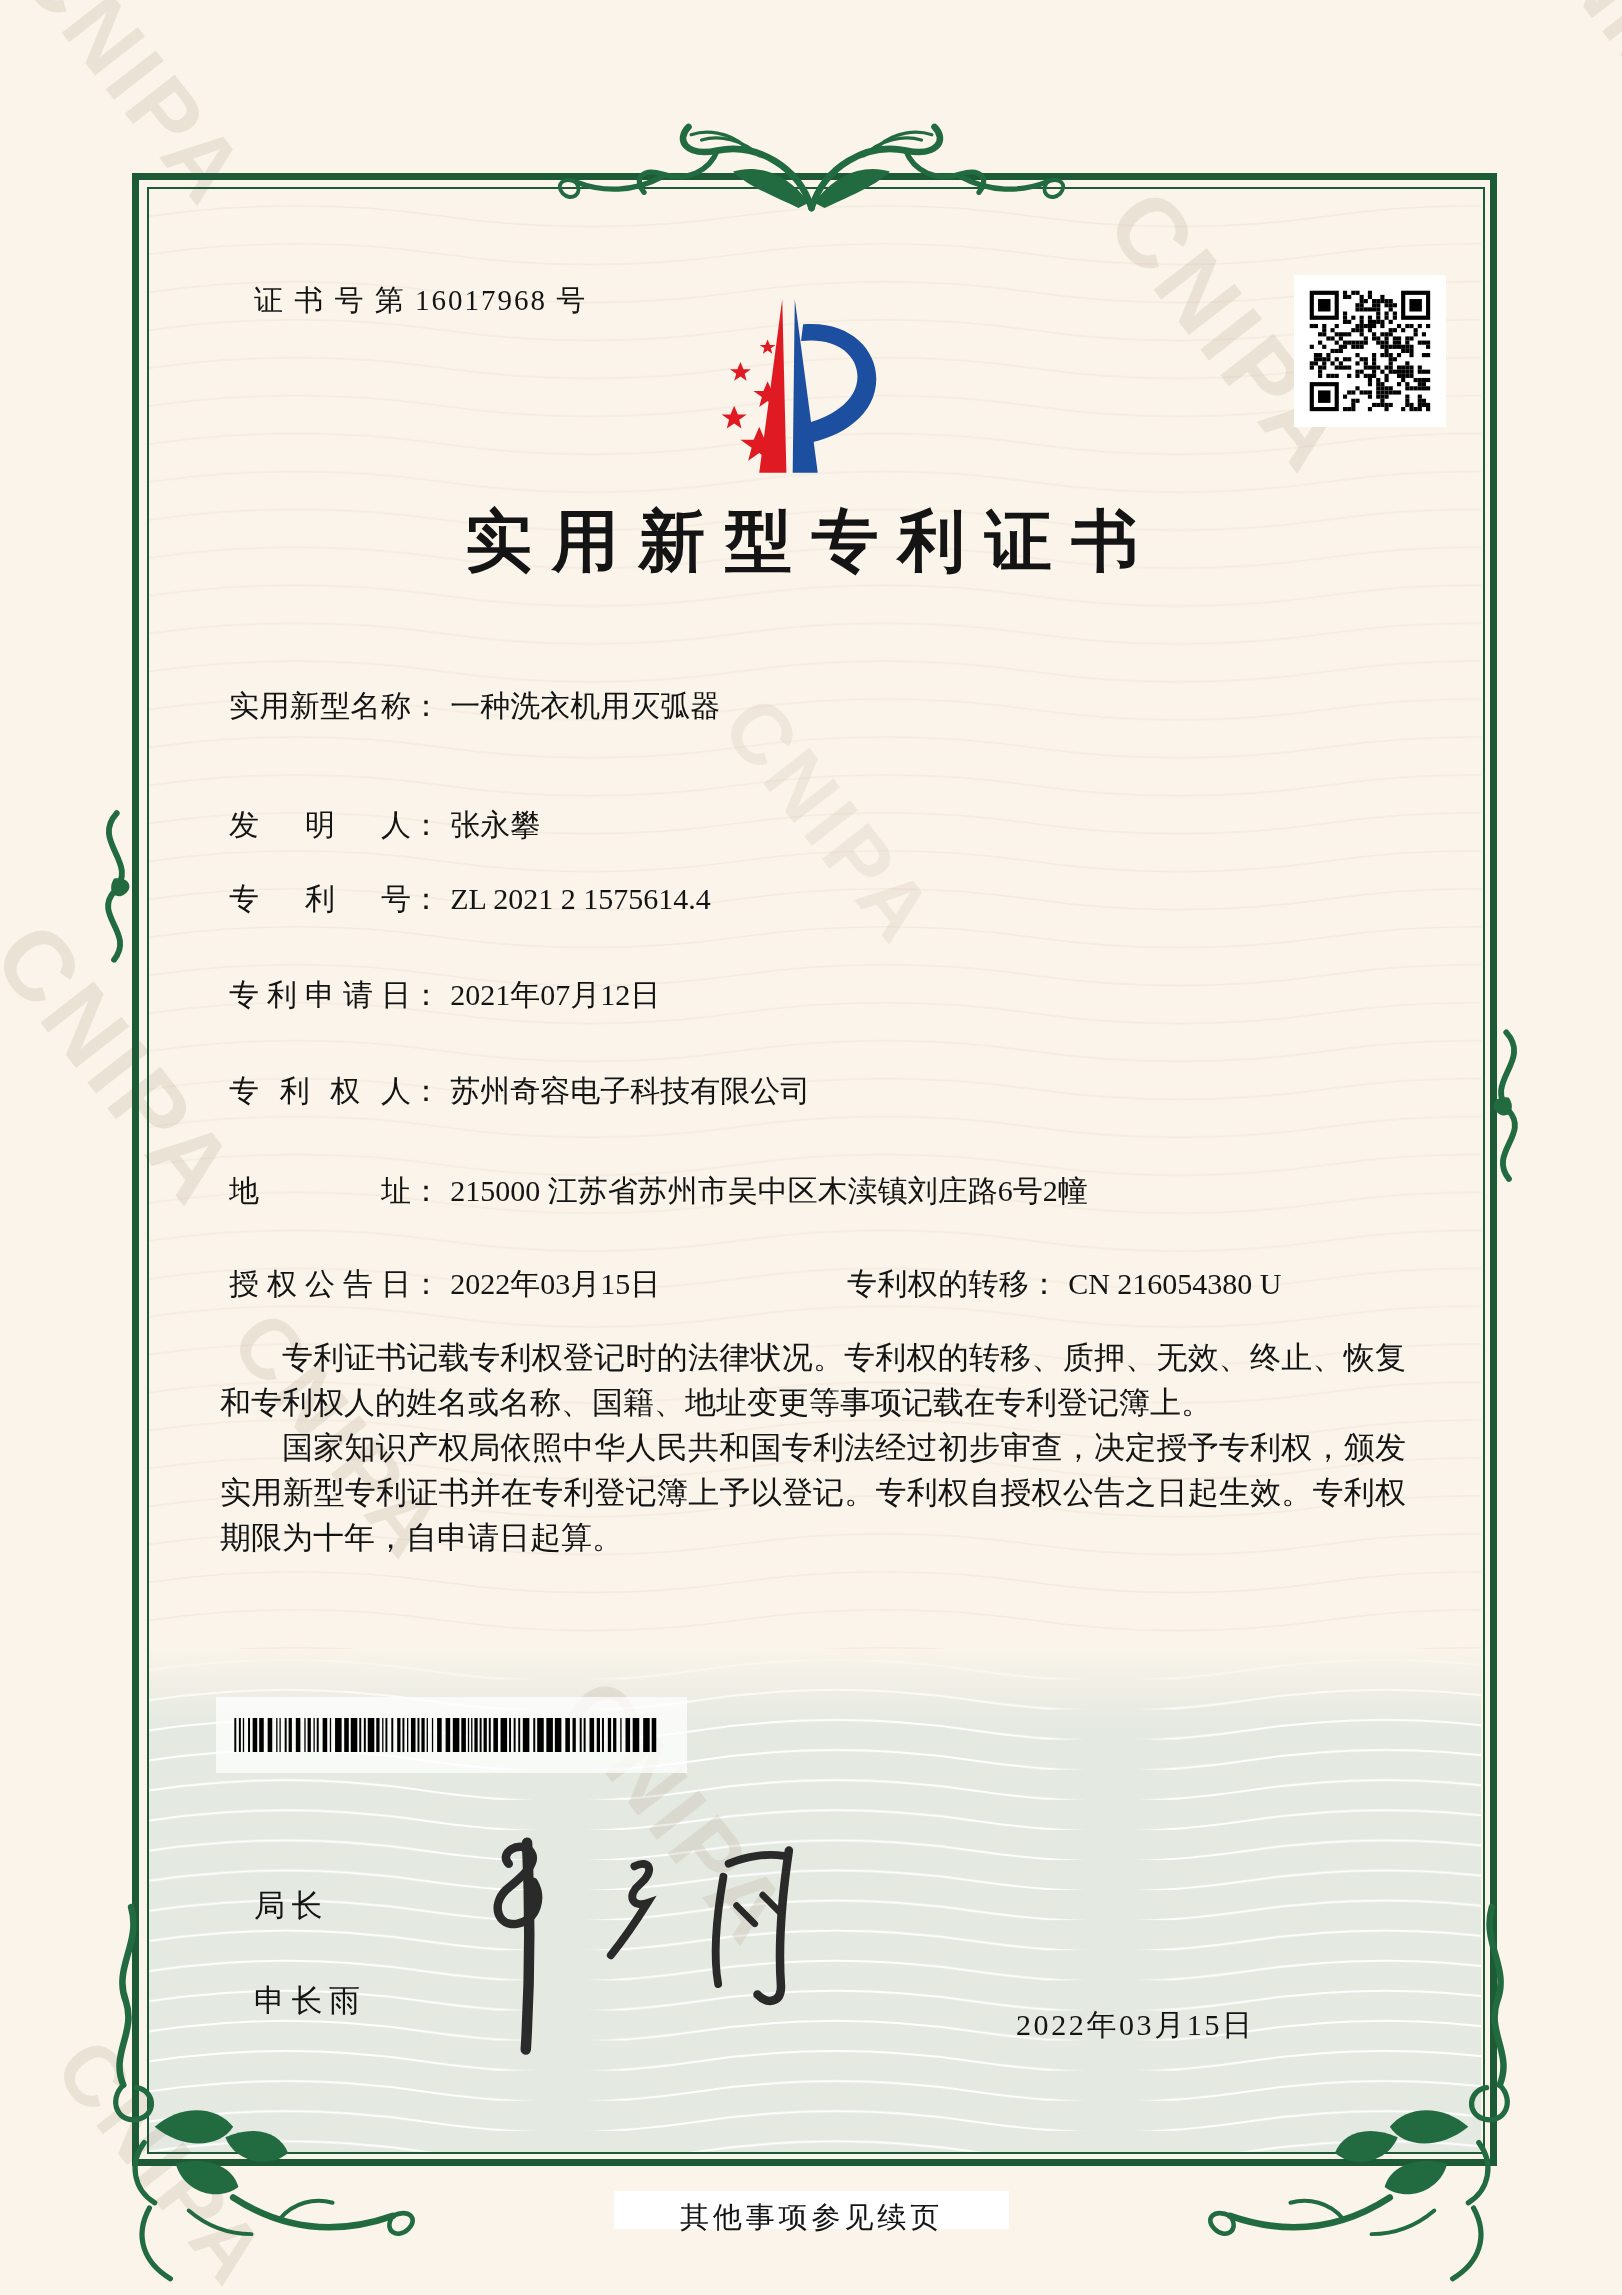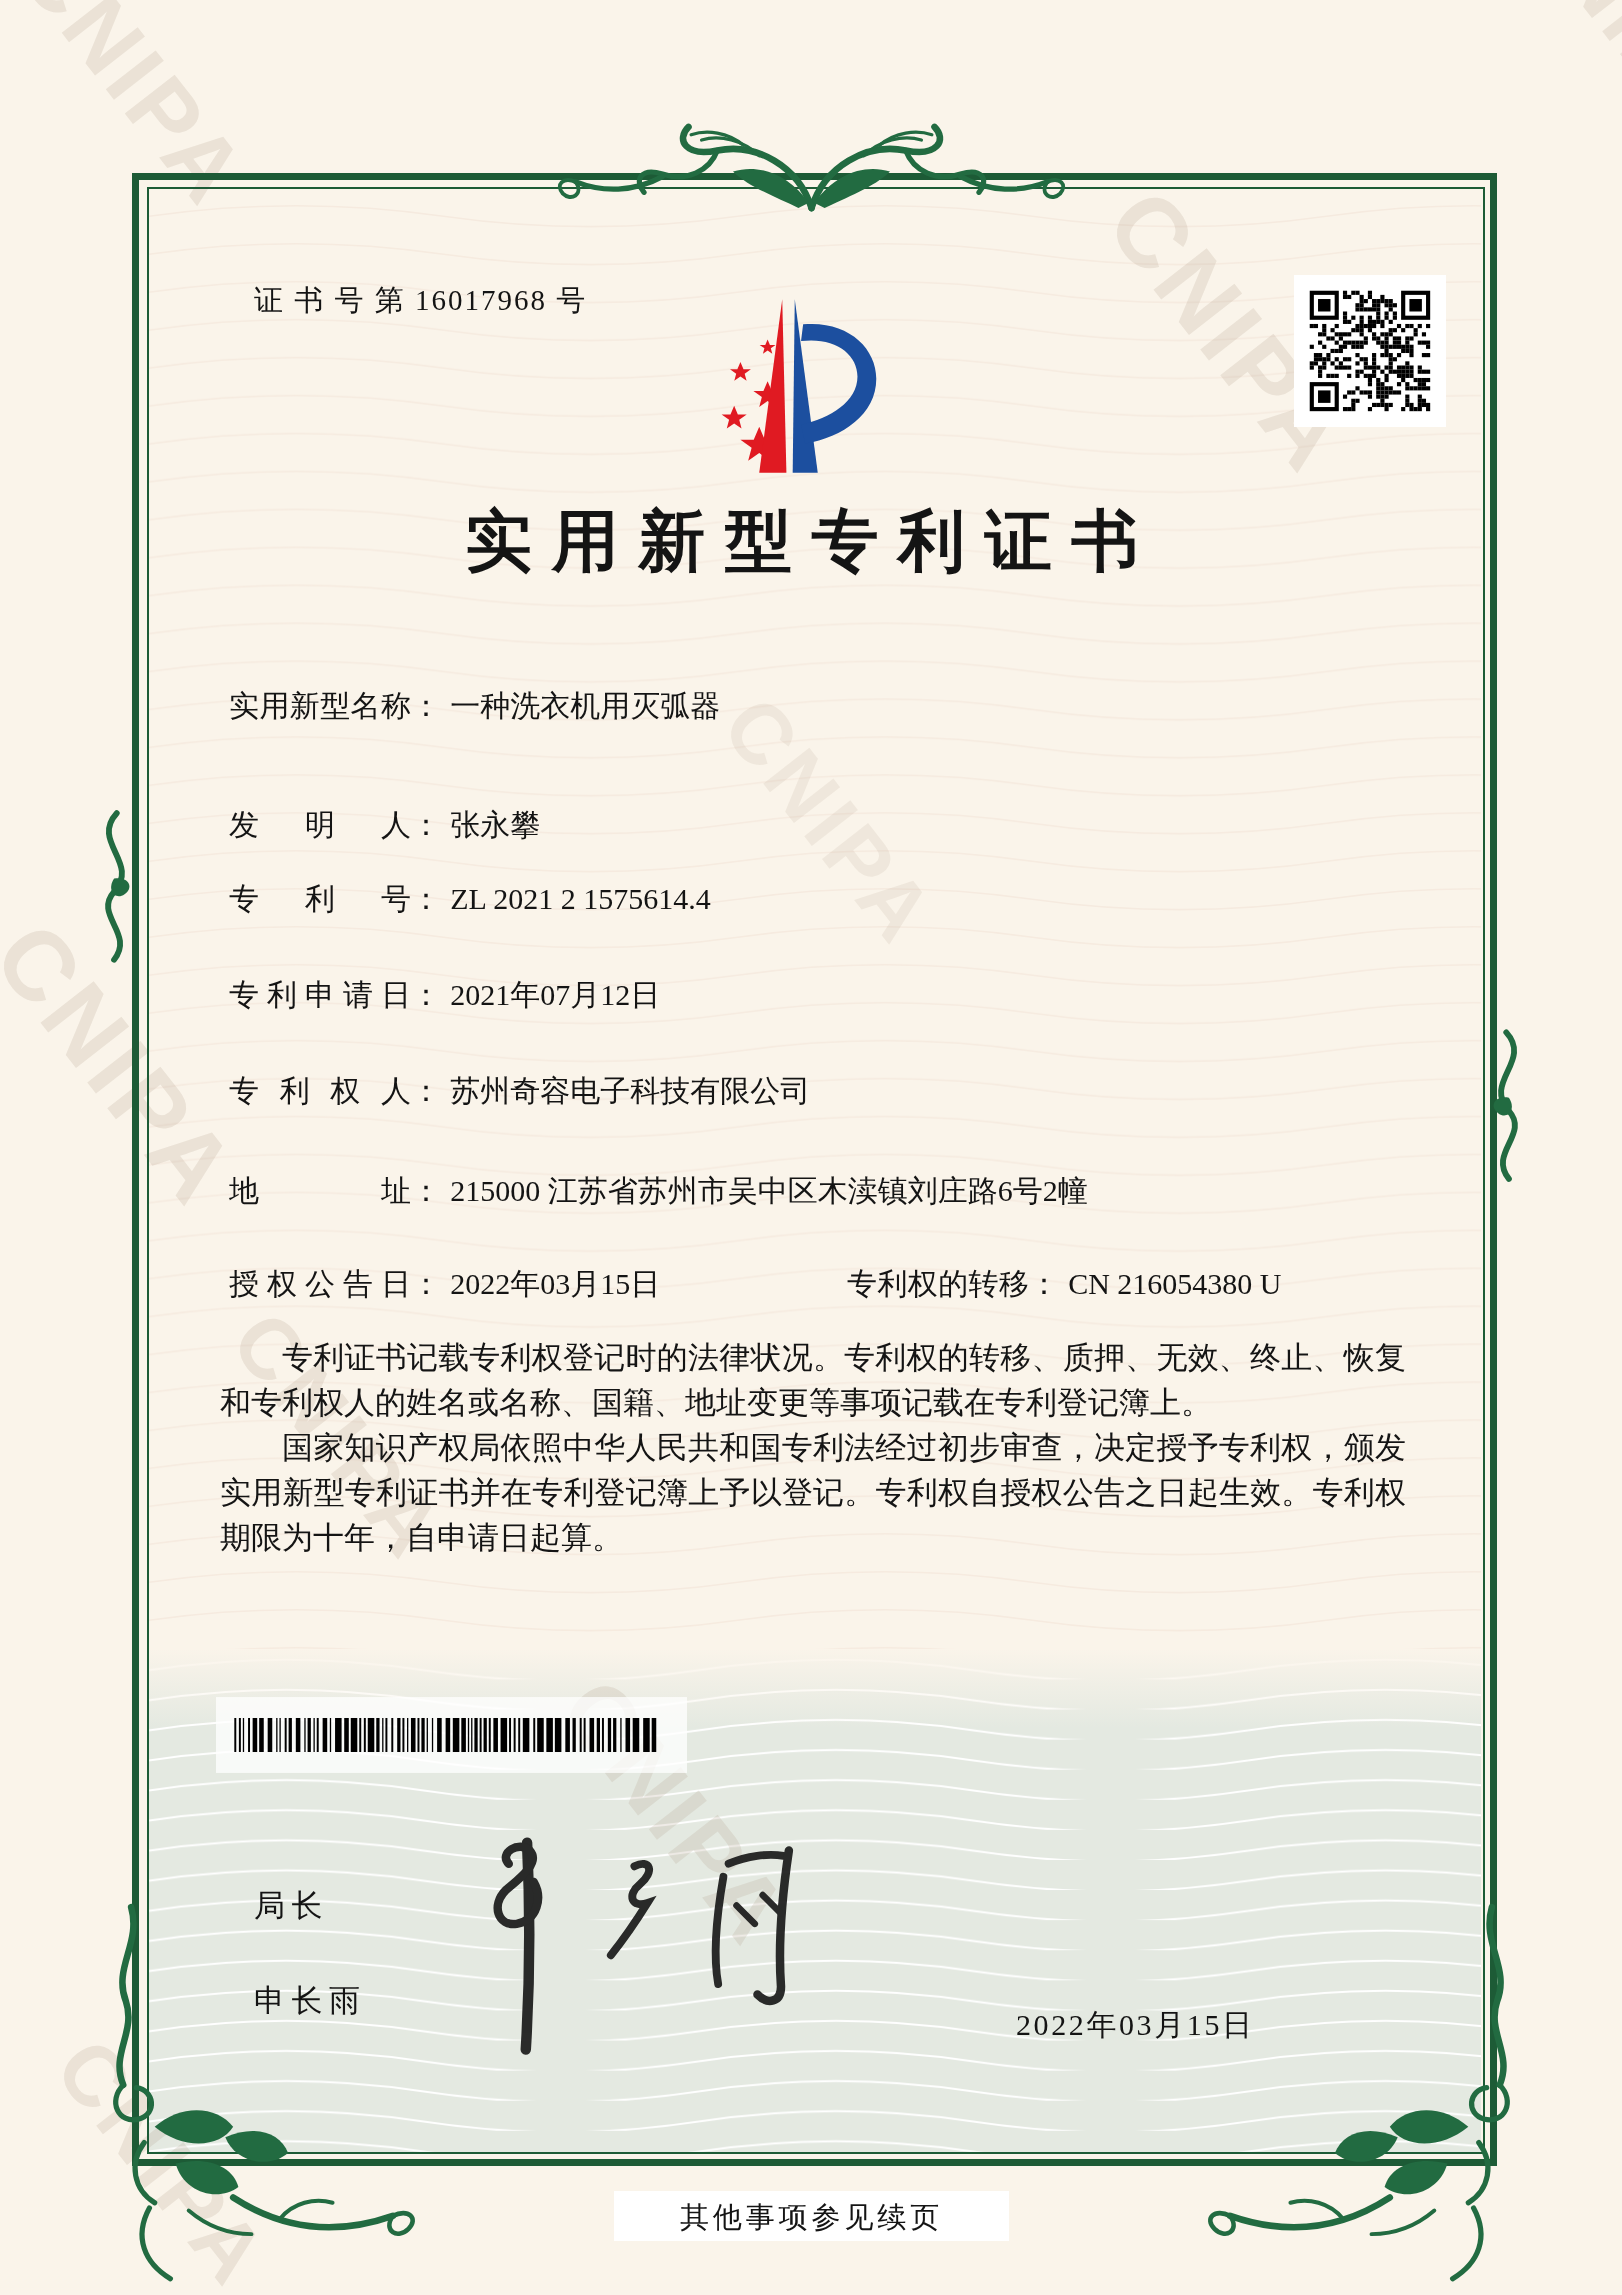--- a/index.html
+++ b/index.html
@@ -39,21 +39,21 @@
   .wave-panel{position:absolute;left:149px;top:1649px;width:1332px;height:503px;background:#e4e9e1;}
   .wave-fade{position:absolute;left:0;top:0;width:100%;height:79px;
              background:linear-gradient(#faf4ea,rgba(250,244,234,0));}
 
   
   .sig-label{position:absolute;left:254px;font-size:31px;letter-spacing:6.5px;white-space:nowrap;}
   .date-line{position:absolute;left:1016px;top:2005px;font-size:30px;letter-spacing:2.6px;white-space:nowrap;}
 
   
   .page-indicator{position:absolute;left:0;right:0;top:2097px;text-align:center;font-size:26px;letter-spacing:2.6px;}
-  .cont-note{position:absolute;left:614px;top:2191px;width:395px;height:50px;background:#ffffff;
+  .cont-note{position:absolute;left:614px;top:2191px;width:395px;height:38px;background:#ffffff;
              text-align:center;font-size:29px;line-height:52px;letter-spacing:3.9px;}
 
   svg{display:block;}
   .noint{pointer-events:none;}
 </style>
 </head>
 <body>
 
 <div class="page">
 

